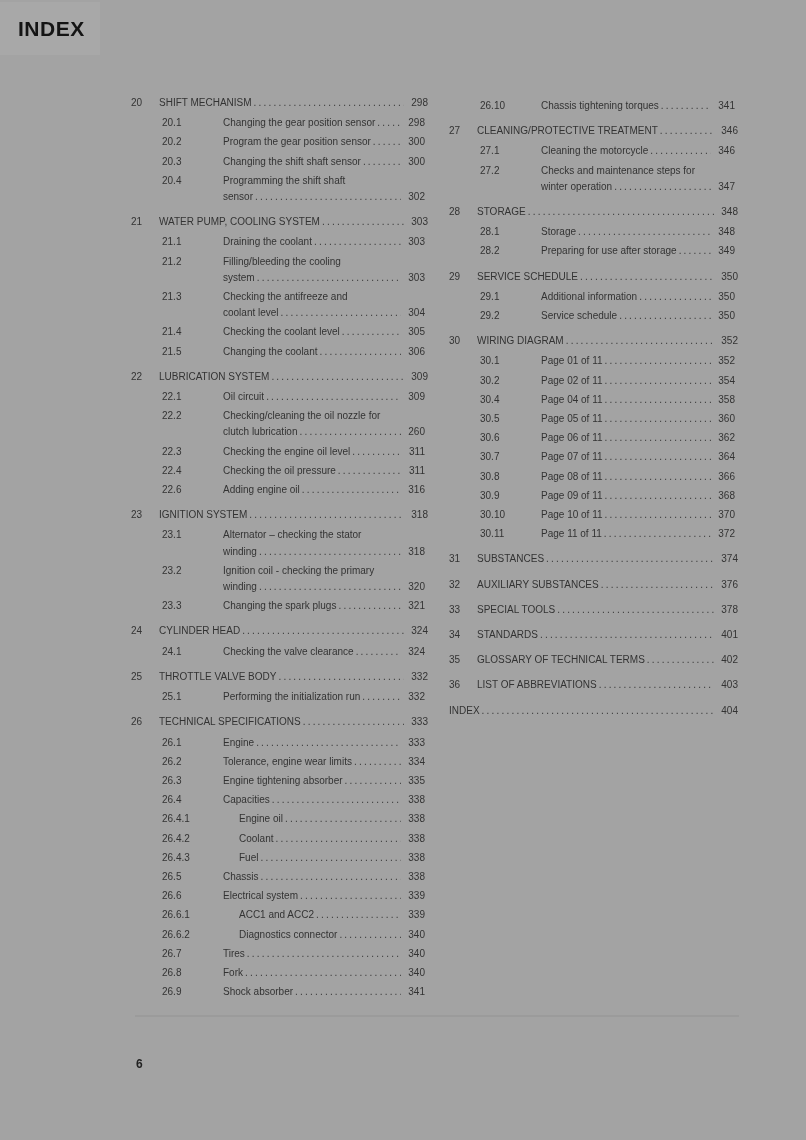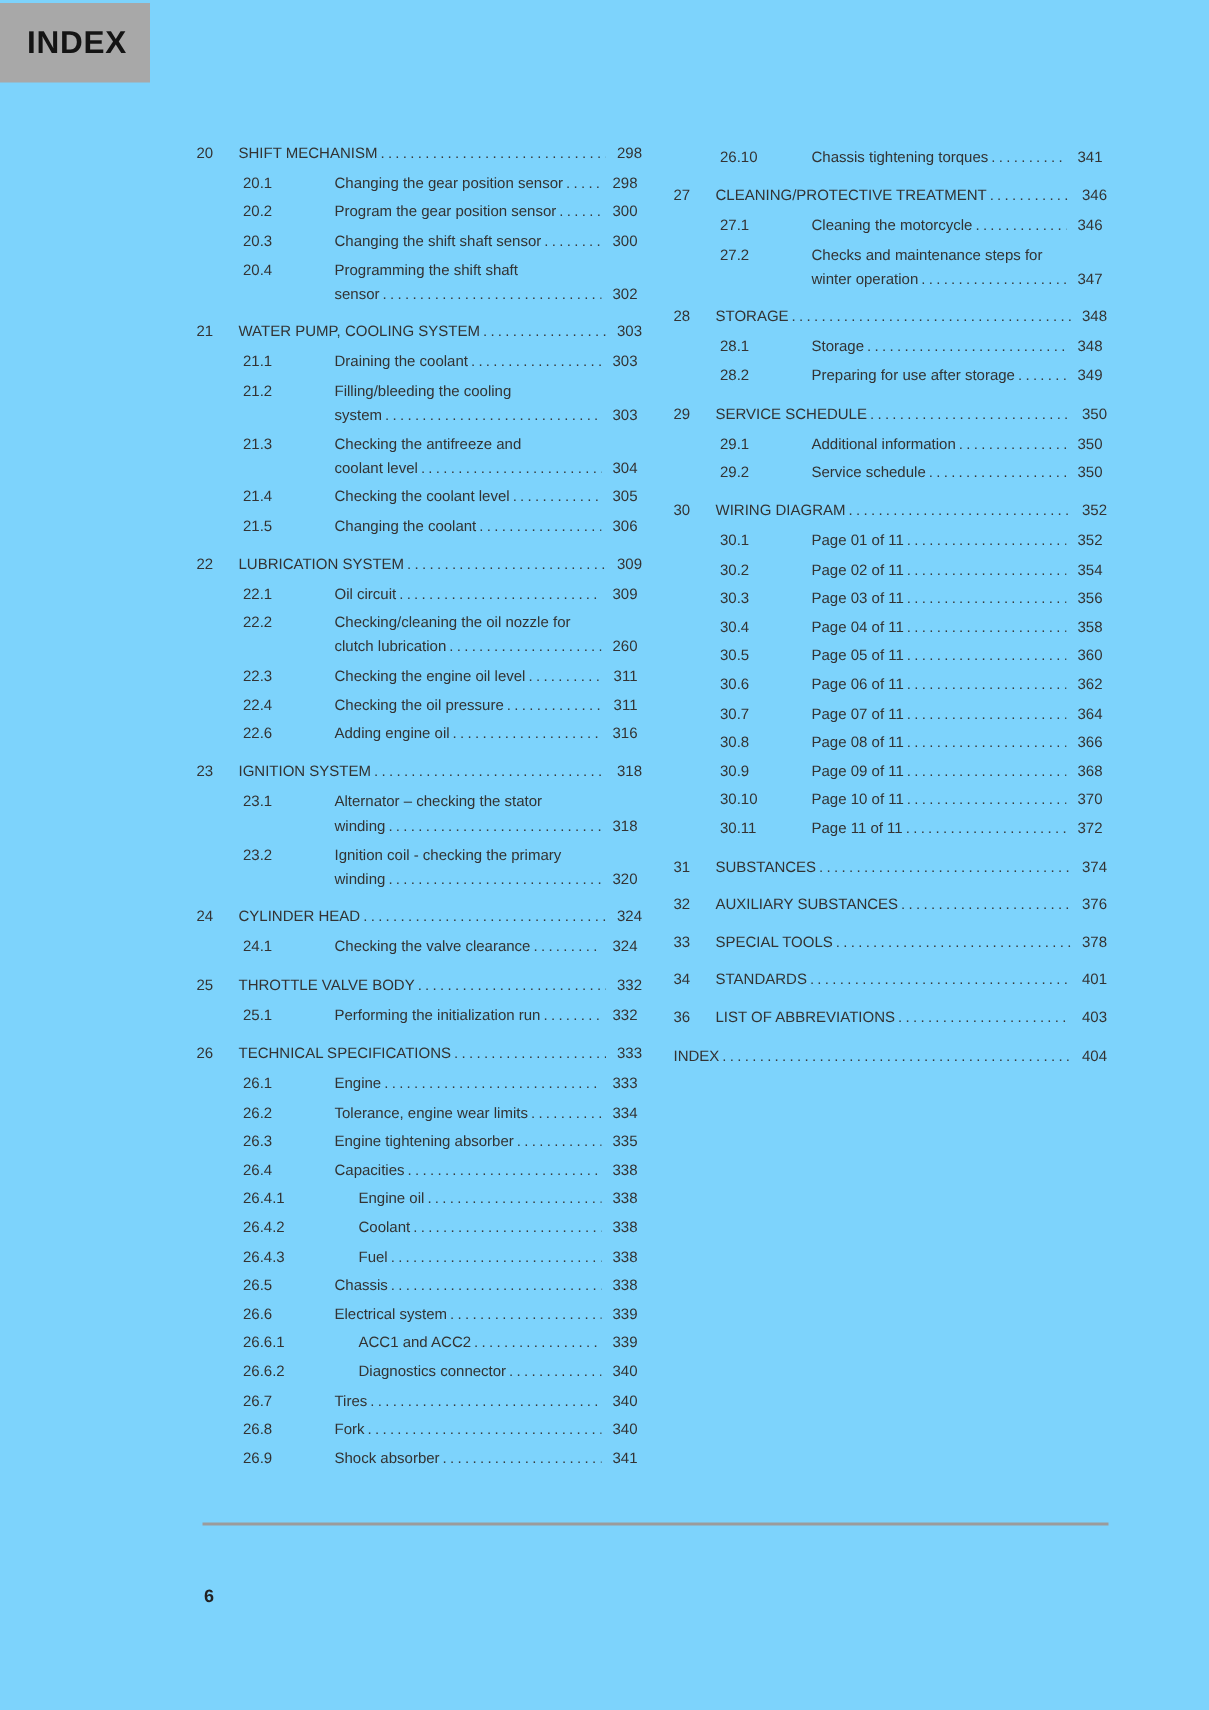--- a/index.html
+++ b/index.html
@@ -1,20 +1,20 @@
 <!DOCTYPE html>
 <html><head>
 <meta charset="utf-8">
 <style>
   html, body { margin: 0; padding: 0; background: #ffffff; }
   .page {
     position: relative;
     width: 806px;
     height: 1140px;
-    background: #7dd3fc;
+    background: #a3a3a3;
     font-family: "Liberation Sans", sans-serif;
     color: #333333;
     overflow: hidden;
   }
 
   
   .header-box {
     position: absolute;
     left: 0;
     top: 2px;
@@ -295,20 +295,30 @@
         <span class="num">23.2</span>
         <div class="body">
           <div class="pre">Ignition coil - checking the primary</div>
           <div class="last">
             <span class="txt">winding</span>
             <span class="dots"></span>
             <span class="pg">320</span>
           </div>
         </div>
       </div>
+      <div class="entry sub">
+        <span class="num">23.3</span>
+        <div class="body">
+          <div class="last">
+            <span class="txt">Changing the spark plugs</span>
+            <span class="dots"></span>
+            <span class="pg">321</span>
+          </div>
+        </div>
+      </div>
       <div class="entry chapter">
         <span class="num">24</span>
         <div class="body">
           <div class="last">
             <span class="txt">CYLINDER HEAD</span>
             <span class="dots"></span>
             <span class="pg">324</span>
           </div>
         </div>
       </div>
@@ -619,30 +629,20 @@
         <span class="num">30.2</span>
         <div class="body">
           <div class="last">
             <span class="txt">Page 02 of 11</span>
             <span class="dots"></span>
             <span class="pg">354</span>
           </div>
         </div>
       </div>
       <div class="entry sub">
-        <span class="num">30.3</span>
-        <div class="body">
-          <div class="last">
-            <span class="txt">Page 03 of 11</span>
-            <span class="dots"></span>
-            <span class="pg">356</span>
-          </div>
-        </div>
-      </div>
-      <div class="entry sub">
         <span class="num">30.4</span>
         <div class="body">
           <div class="last">
             <span class="txt">Page 04 of 11</span>
             <span class="dots"></span>
             <span class="pg">358</span>
           </div>
         </div>
       </div>
       <div class="entry sub">
@@ -745,20 +745,30 @@
           </div>
         </div>
       </div>
       <div class="entry chapter">
         <span class="num">34</span>
         <div class="body">
           <div class="last">
             <span class="txt">STANDARDS</span>
             <span class="dots"></span>
             <span class="pg">401</span>
+          </div>
+        </div>
+      </div>
+      <div class="entry chapter">
+        <span class="num">35</span>
+        <div class="body">
+          <div class="last">
+            <span class="txt">GLOSSARY OF TECHNICAL TERMS</span>
+            <span class="dots"></span>
+            <span class="pg">402</span>
           </div>
         </div>
       </div>
       <div class="entry chapter">
         <span class="num">36</span>
         <div class="body">
           <div class="last">
             <span class="txt">LIST OF ABBREVIATIONS</span>
             <span class="dots"></span>
             <span class="pg">403</span>

